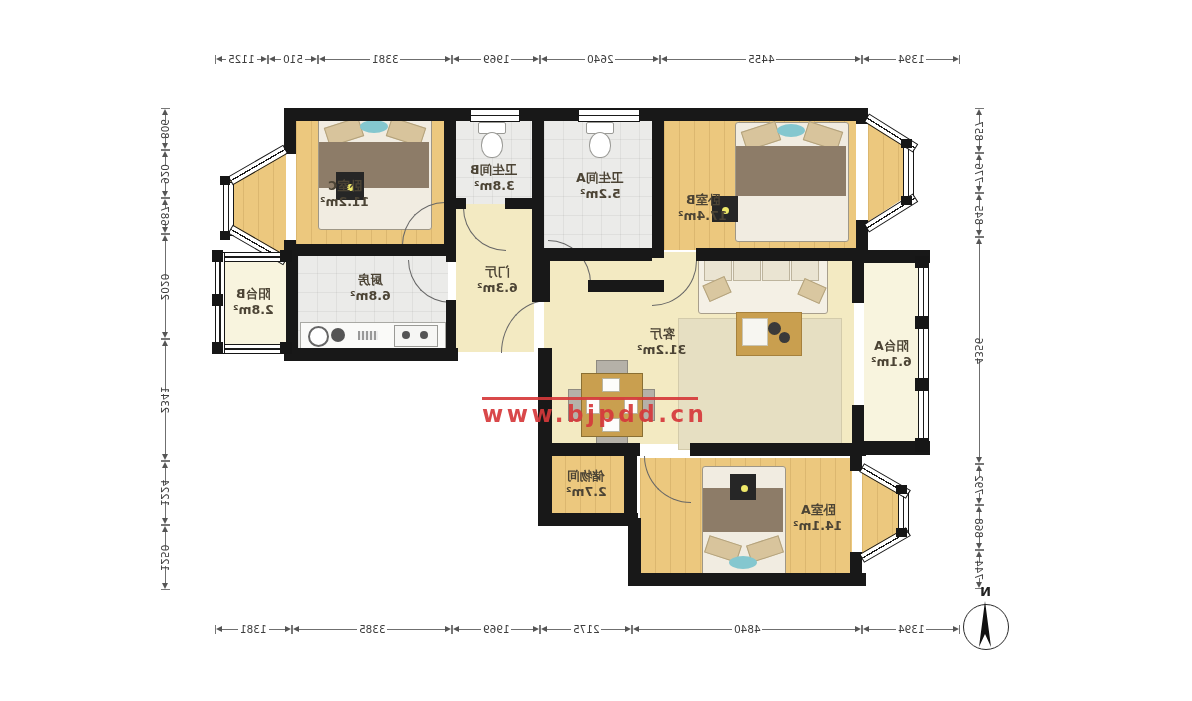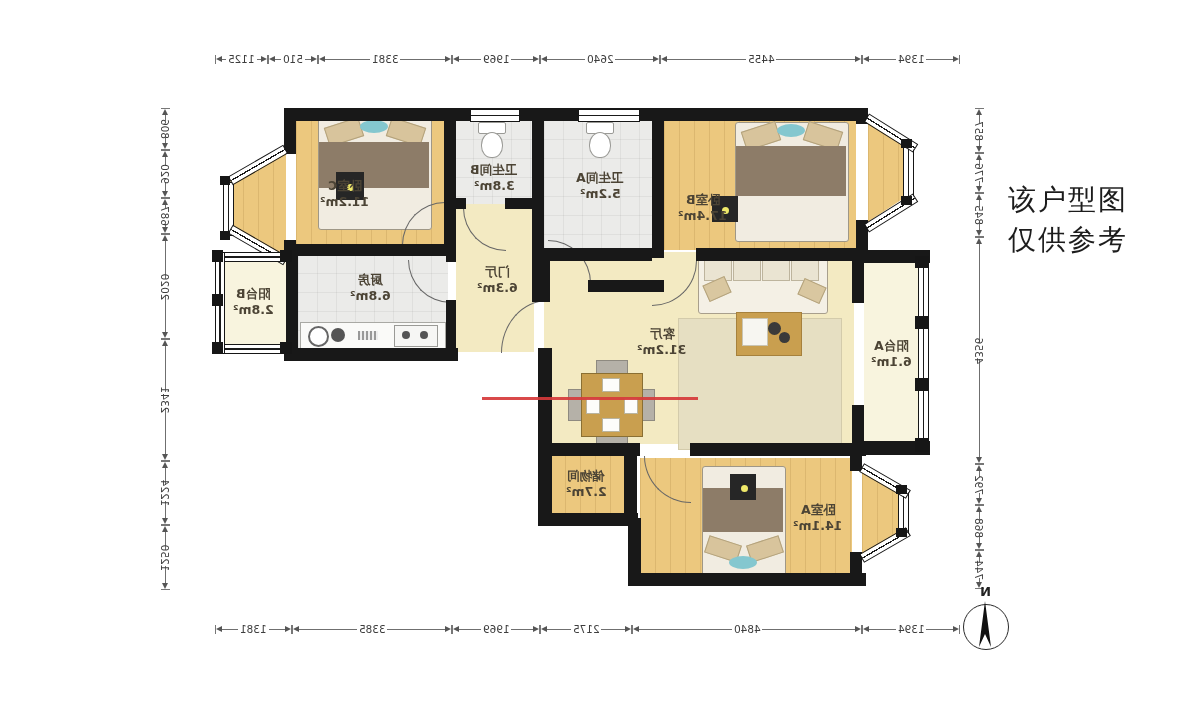--- a/index.html
+++ b/index.html
@@ -483,25 +483,22 @@
       <i class="tk"></i>
       <i class="ar u"></i>
       <span class="dln"></span>
       <span class="dnum">744</span>
       <span class="dln"></span>
       <i class="ar d"></i>
       <i class="tk"></i>
     </div>
 
   <div id="wline"></div>
-
-  <div id="note">
-    <div>该户型图</div>
-    <div>仅供参考</div>
-  </div>
+  <div id="wurl">www.bjpdd.cn</div>
+
 
   <div class="abs" style="left:963px;top:584px;width:44px;text-align:center;font-size:13px;font-weight:700;color:#222;z-index:60">
     <span class="mir">N</span>
   </div>
   <div class="abs" style="left:963px;top:604px;width:44px;height:44px;border:1.6px solid #2a2a2a;border-radius:50%;z-index:59"></div>
   <div class="abs" style="left:975px;top:601px;width:20px;height:46px;background:#111;clip-path:polygon(50% 0,80% 100%,50% 72%,20% 100%);z-index:60"></div>
 
 </div>
 
 </body></html>

